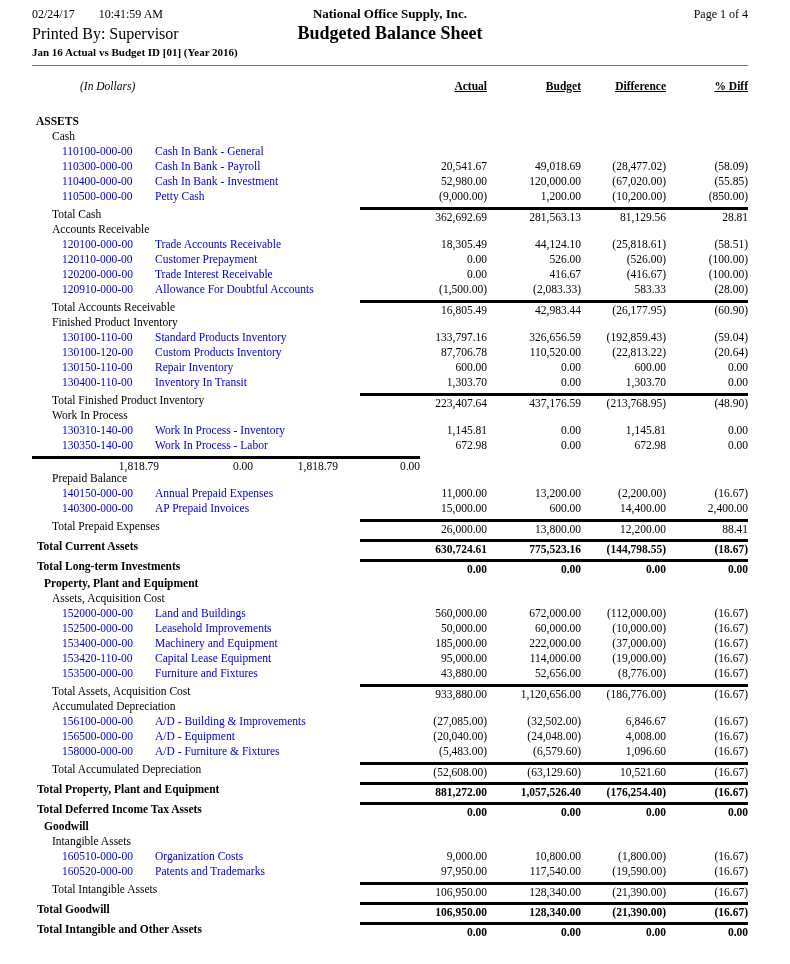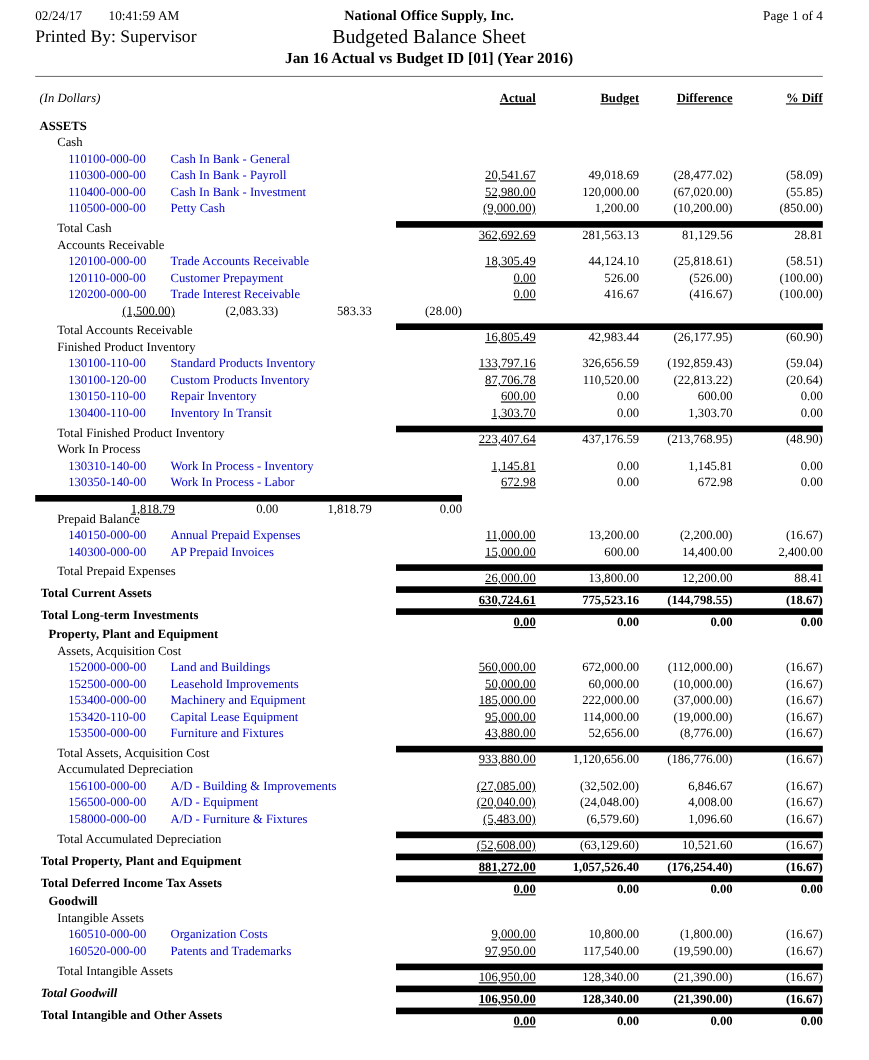--- a/index.html
+++ b/index.html
@@ -9,44 +9,44 @@
     padding:6px 42px 0 32px;box-sizing:border-box;position:relative;
   }
   
   .hdr-row1{display:flex;justify-content:flex-start;align-items:baseline;font-size:12px;}
   .hdr-datetime{width:210px;}
   .hdr-time{margin-left:24px;}
   .hdr-company{font-weight:bold;font-size:13px;text-align:center;flex:1;}
   .hdr-page{width:210px;text-align:right;}
   .hdr-row2{position:relative;min-height:22px;}
   .printed-by{position:absolute;left:0;top:3px;font-size:16px;}
-  .report-title{text-align:center;font-size:18px;font-weight:normal;line-height:22px;}
-  .report-subtitle{text-align:center;font-size:14px;font-weight:bold;margin-top:2px;}
+  .report-title{text-align:center;font-size:18px;font-weight:bold;line-height:22px;}
+  .report-subtitle{text-align:left;font-size:11px;font-weight:bold;margin-top:2px;}
   .hdr-rule{border-bottom:1px solid #777;margin-top:7px;}
   
-  .colhead{display:flex;margin-top:13px;font-size:11.5px;line-height:15px;}
+  .colhead{display:flex;margin-top:13px;font-size:11.5px;line-height:15px;margin-left:44px;}
   .colhead .lbl{flex:1;}
   .in-dollars{font-style:italic;padding-left:4px;}
   .colhead .c span{font-weight:bold;text-decoration:underline;}
   
-  #rows{margin-top:10px;}
+  #rows{margin-top:20px;}
   .row{display:flex;font-size:11.5px;line-height:15px;height:15px;white-space:nowrap;}
   .lbl{flex:1;overflow:hidden;}
   .nums{display:flex;width:388px;flex:none;}
   .c{text-align:right;}
-  .c1{width:127px;text-decoration:underline;}.c2{width:94px;}.c3{width:85px;}.c4{width:82px;}
-  .ruled{border-top:6px solid #000000;}
+  .c1{width:127px;}.c2{width:94px;}.c3{width:85px;}.c4{width:82px;}
+  .ruled{border-top:3px solid #000000;}
   .t-section.lvl0 .lbl{padding-left:4px;}
   .t-section.lvl1 .lbl{padding-left:12px;}
   .t-section.lvl2 .lbl{padding-left:20px;}
   .t-subtotal .lbl{padding-left:20px;}
   .t-subtotal{margin-top:3px;gap:20px;}
   .t-total .lbl,.t-total_italic .lbl{padding-left:5px;}
   .t-total,.t-total_italic{font-weight:bold;margin-top:5px;margin-bottom:2px;}
-  .t-total_italic .lbl{font-style:italic;}
+  .t-total_italic .lbl{}
   .bold{font-weight:bold;}
   .acct-num{display:inline-block;margin-left:30px;width:93px;color:#0000cc;}
   .acct-desc{color:#0000cc;}
 </style>
 </head>
 <body>
 
 <div class="page">
 
   <div class="hdr-row1">
@@ -146,20 +146,21 @@
       <div class="row t-account">
         <div class="lbl"><span class="acct-num">120200-000-00</span><span class="acct-desc">Trade Interest Receivable</span></div>
         <div class="nums">
           <div class="c c1">0.00</div>
           <div class="c c2">416.67</div>
           <div class="c c3">(416.67)</div>
           <div class="c c4">(100.00)</div>
         </div>
       </div>
       <div class="row t-account">
+        <div class="lbl"><span class="acct-num">120910-000-00</span><span class="acct-desc">Allowance For Doubtful Accounts</span></div>
         <div class="nums">
           <div class="c c1">(1,500.00)</div>
           <div class="c c2">(2,083.33)</div>
           <div class="c c3">583.33</div>
           <div class="c c4">(28.00)</div>
         </div>
       </div>
       <div class="row t-subtotal">
         <div class="lbl"><span>Total Accounts Receivable</span></div>
         <div class="nums ruled">

